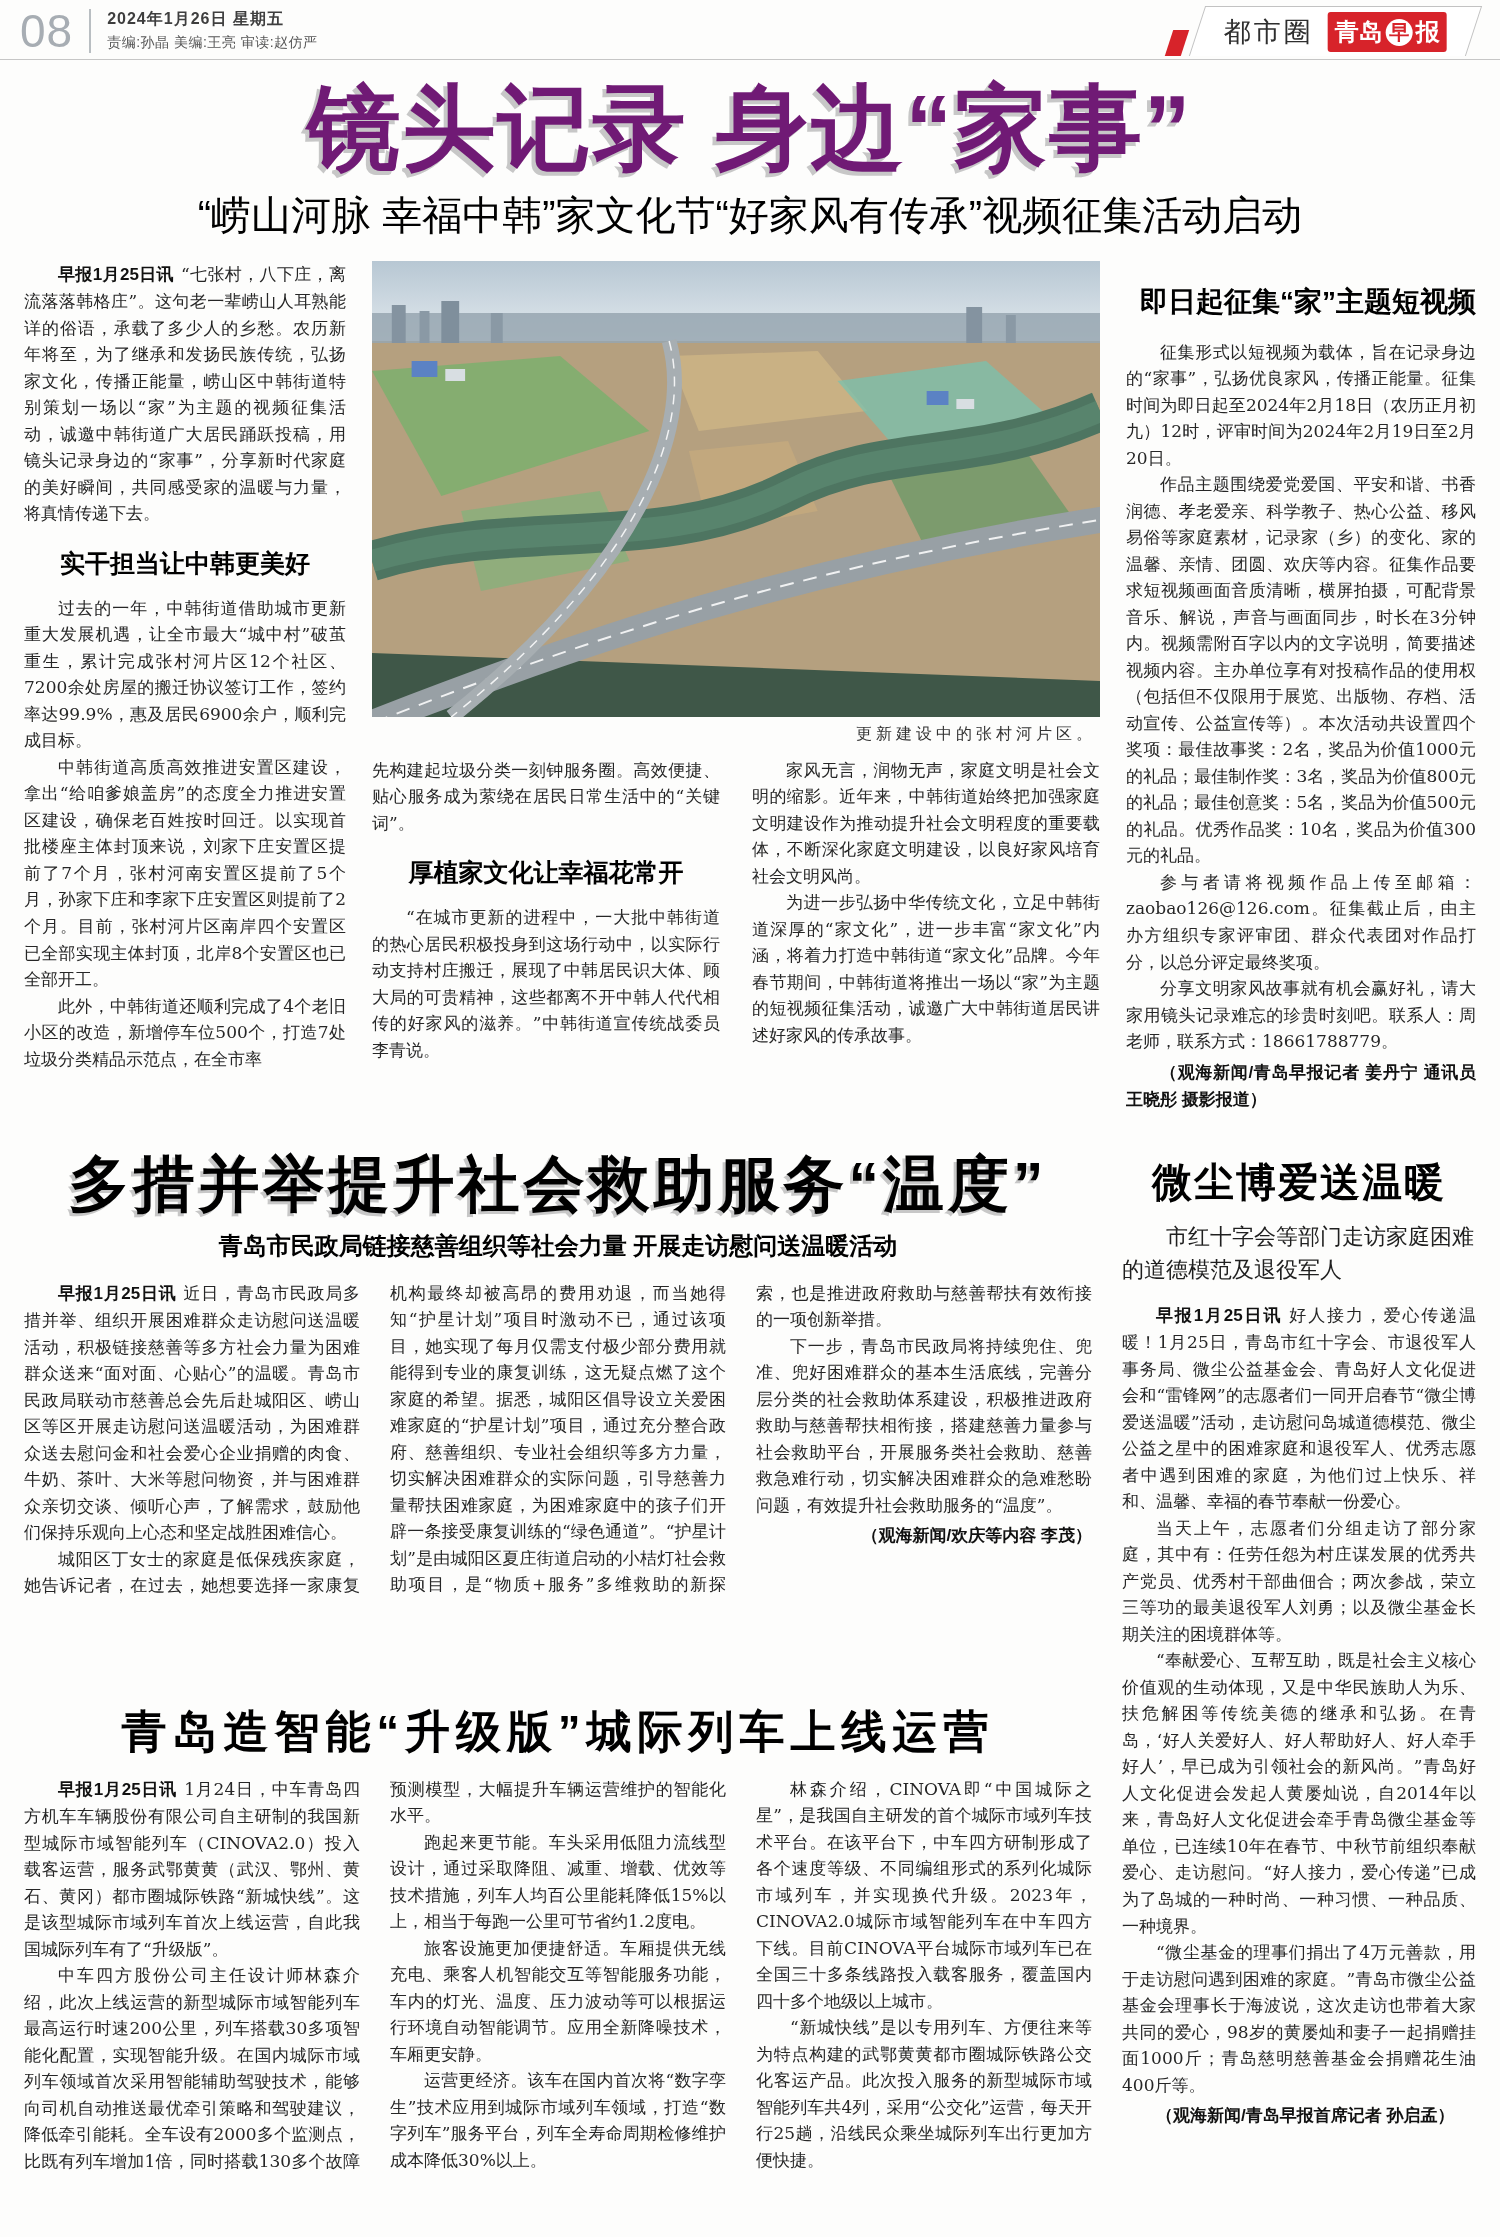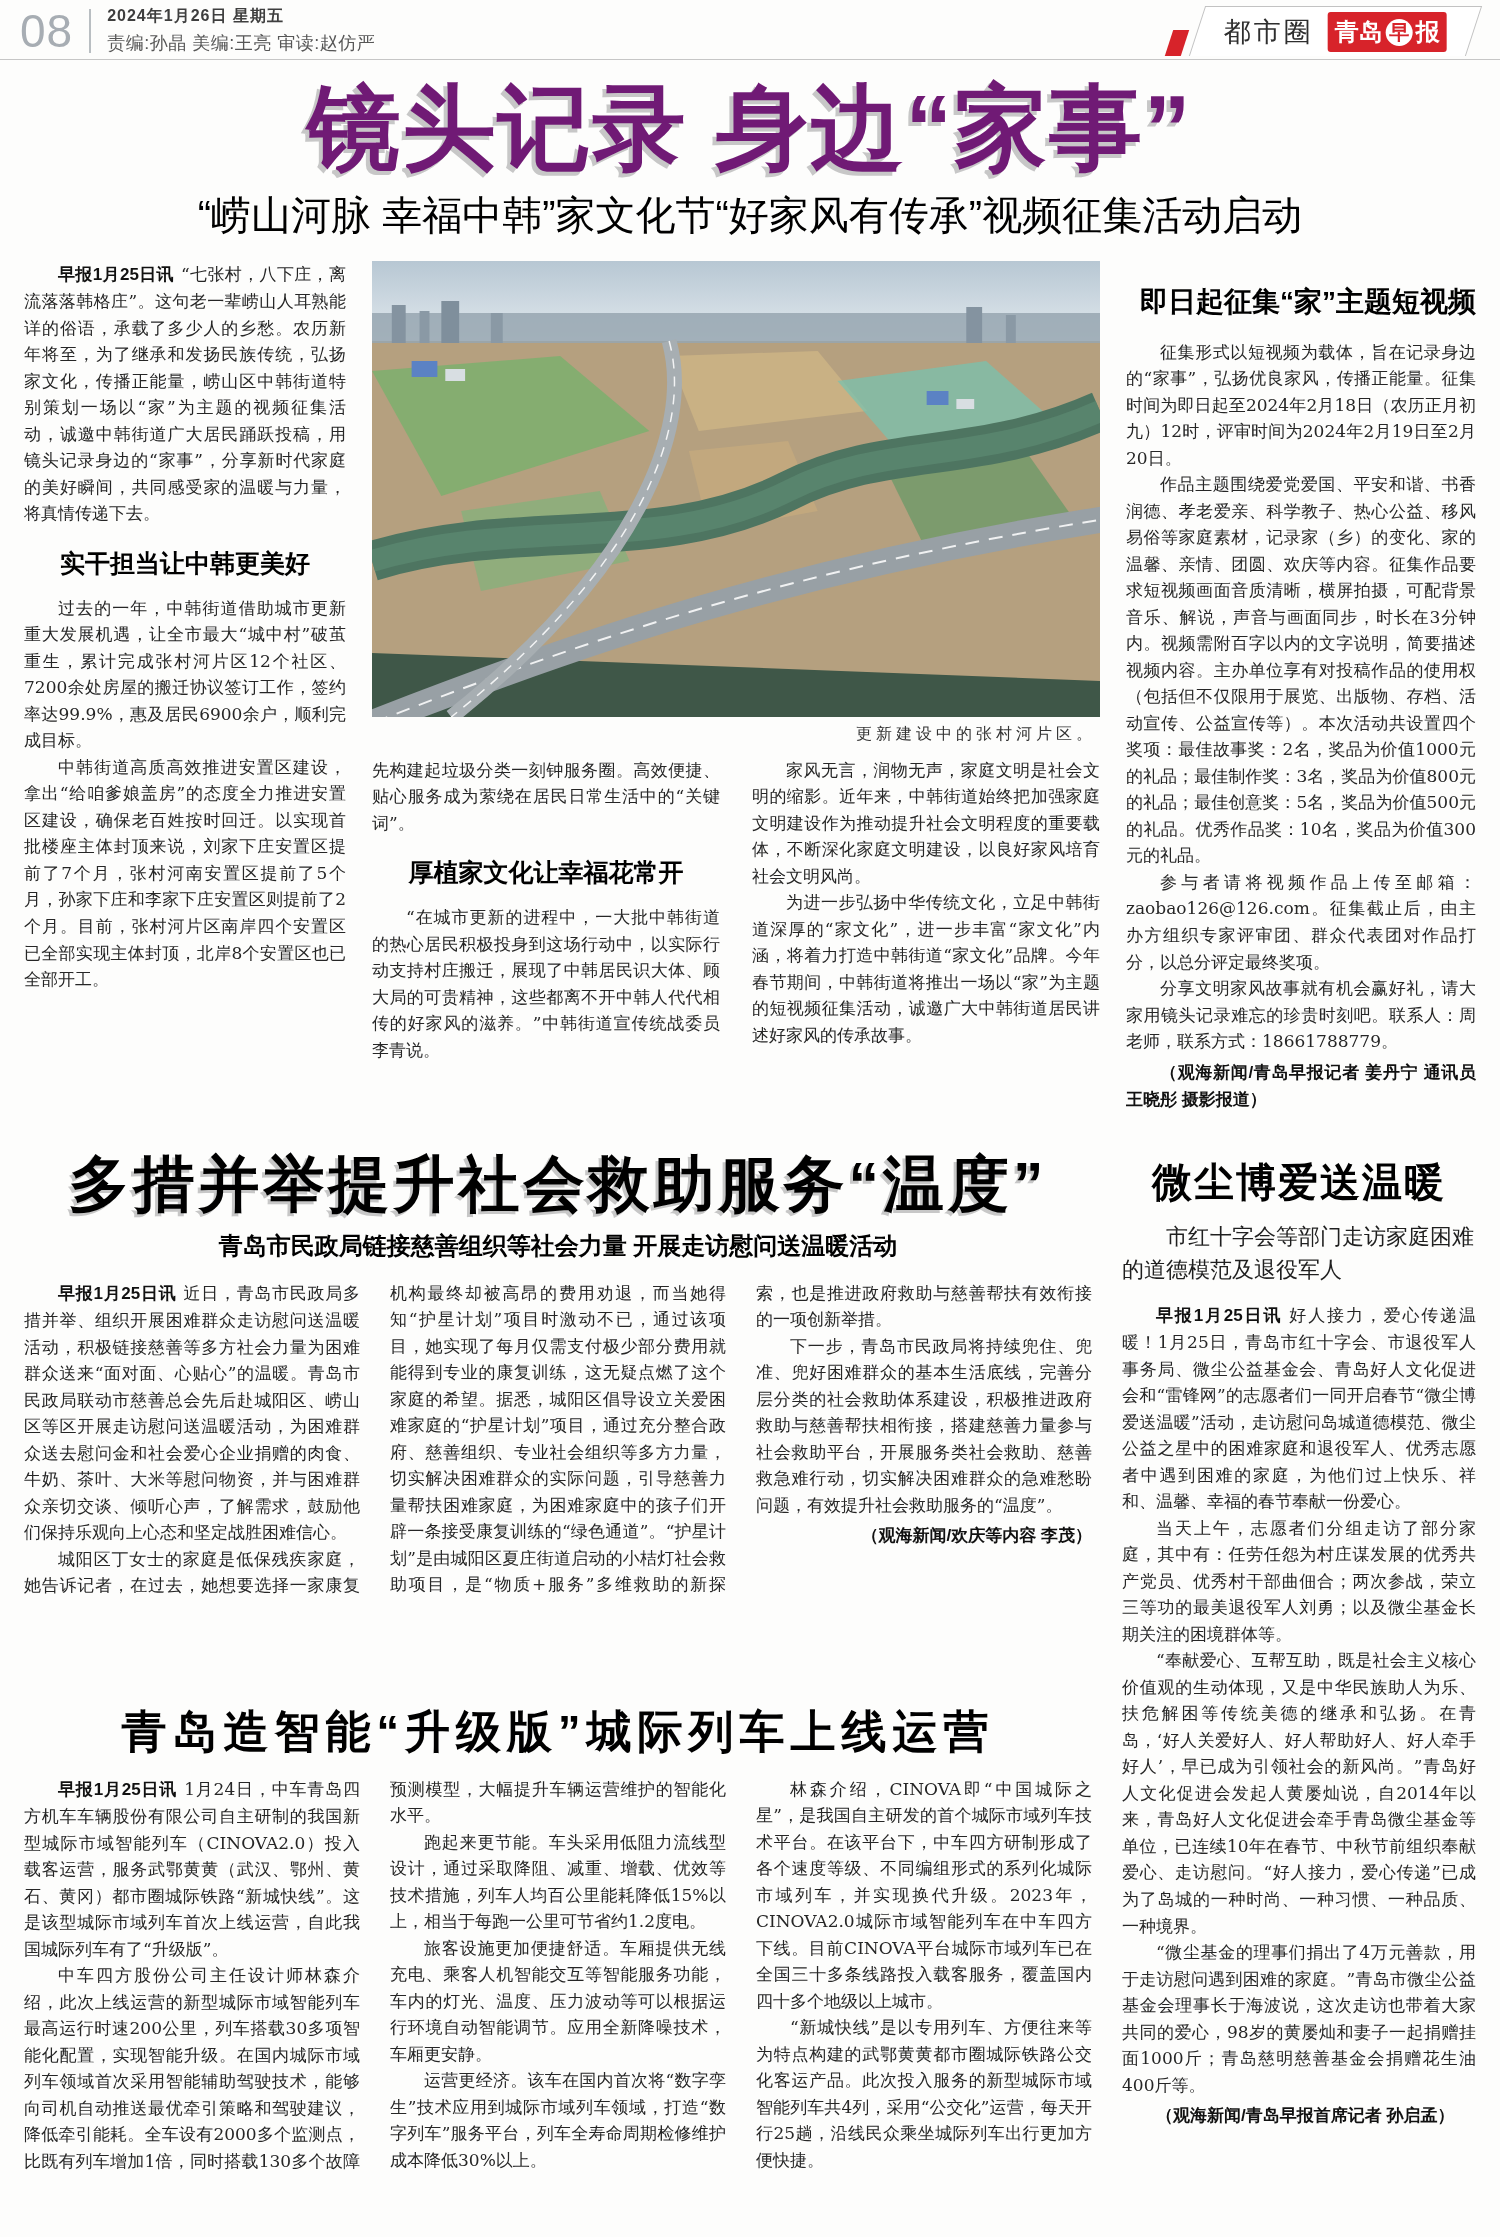--- a/index.html
+++ b/index.html
@@ -12,21 +12,21 @@
   
   .hdr {
     height:60px; padding:6px 26px 4px 20px;
     display:flex; justify-content:space-between; align-items:center;
     border-bottom:1px solid #c6c6c6;
   }
   .h-left { display:flex; align-items:center; }
   .pageno { font-family:"Liberation Sans",sans-serif; font-weight:300; font-size:46px; color:#a7adb3; letter-spacing:1px; line-height:1; }
   .h-divider { width:2px; height:44px; background:#b9bec2; margin:0 16px; }
   .h-date { font-family:"Liberation Sans",sans-serif; font-weight:700; font-size:16px; color:#3e3e3e; letter-spacing:1px; }
-  .h-editors { font-family:"Liberation Sans",sans-serif; font-size:18px; color:#565656; margin-top:4px; letter-spacing:.5px; }
+  .h-editors { font-family:"Liberation Sans",sans-serif; font-size:14px; color:#565656; margin-top:4px; letter-spacing:.5px; }
   .h-right { display:flex; align-items:flex-end; height:50px; }
   .red-slash { width:16px; height:26px; background:#d7232a; transform:skewX(-18deg); margin-right:12px; }
   .section-box { border:1px solid #c2c2c2; border-bottom:none; transform:skewX(-18deg); padding:6px 26px; background:#fff; height:50px; display:flex; align-items:center; }
   .section-inner { transform:skewX(18deg); display:flex; align-items:center; gap:14px; }
   .section-label { font-family:"Liberation Sans",sans-serif; font-weight:500; font-size:27px; color:#2e2e2e; letter-spacing:3px; }
   .masthead { background:#d7232a; color:#fff; font-family:"Liberation Sans",sans-serif; font-weight:900; font-size:24px; padding:4px 7px; display:inline-flex; align-items:center; gap:3px; border-radius:3px; }
   .mast-circle { background:#fff; color:#d7232a; width:27px; height:27px; border-radius:50%; display:inline-flex; align-items:center; justify-content:center; font-size:20px; font-weight:900; }
   
   .body { font-size:17px; line-height:1.56; text-align:justify; text-indent:2em; margin:0; color:#262626; }
   .cont { text-indent:0; }
@@ -95,20 +95,21 @@
     <h1 class="a1-headline">镜头记录 身边“家事”</h1>
     <p class="a1-subhead">“崂山河脉 幸福中韩”家文化节“好家风有传承”视频征集活动启动</p>
 
     <div class="a1-content">
 
       <div class="a1-left">
         <p class="body"><span class="lead">早报1月25日讯</span><span>“七张村，八下庄，离流落落韩格庄”。这句老一辈崂山人耳熟能详的俗语，承载了多少人的乡愁。农历新年将至，为了继承和发扬民族传统，弘扬家文化，传播正能量，崂山区中韩街道特别策划一场以“家”为主题的视频征集活动，诚邀中韩街道广大居民踊跃投稿，用镜头记录身边的“家事”，分享新时代家庭的美好瞬间，共同感受家的温暖与力量，将真情传递下去。</span></p>
         <h3 class="crosshead">实干担当让中韩更美好</h3>
         <p class="body">过去的一年，中韩街道借助城市更新重大发展机遇，让全市最大“城中村”破茧重生，累计完成张村河片区12个社区、7200余处房屋的搬迁协议签订工作，签约率达99.9%，惠及居民6900余户，顺利完成目标。</p>
         <p class="body">中韩街道高质高效推进安置区建设，拿出“给咱爹娘盖房”的态度全力推进安置区建设，确保老百姓按时回迁。以实现首批楼座主体封顶来说，刘家下庄安置区提前了7个月，张村河南安置区提前了5个月，孙家下庄和李家下庄安置区则提前了2个月。目前，张村河片区南岸四个安置区已全部实现主体封顶，北岸8个安置区也已全部开工。</p>
+        <p class="body">此外，中韩街道还顺利完成了4个老旧小区的改造，新增停车位500个，打造7处垃圾分类精品示范点，在全市率</p>
       </div>
 
       <div class="a1-mid">
         <svg class="photo-svg" viewBox="0 0 735 456" preserveAspectRatio="none">
           <defs>
             <linearGradient id="sky" x1="0" y1="0" x2="0" y2="1">
               <stop offset="0" stop-color="#b7c7d3"></stop>
                 <stop offset="1" stop-color="#e2e9ee"></stop>
             </linearGradient>
           </defs>

